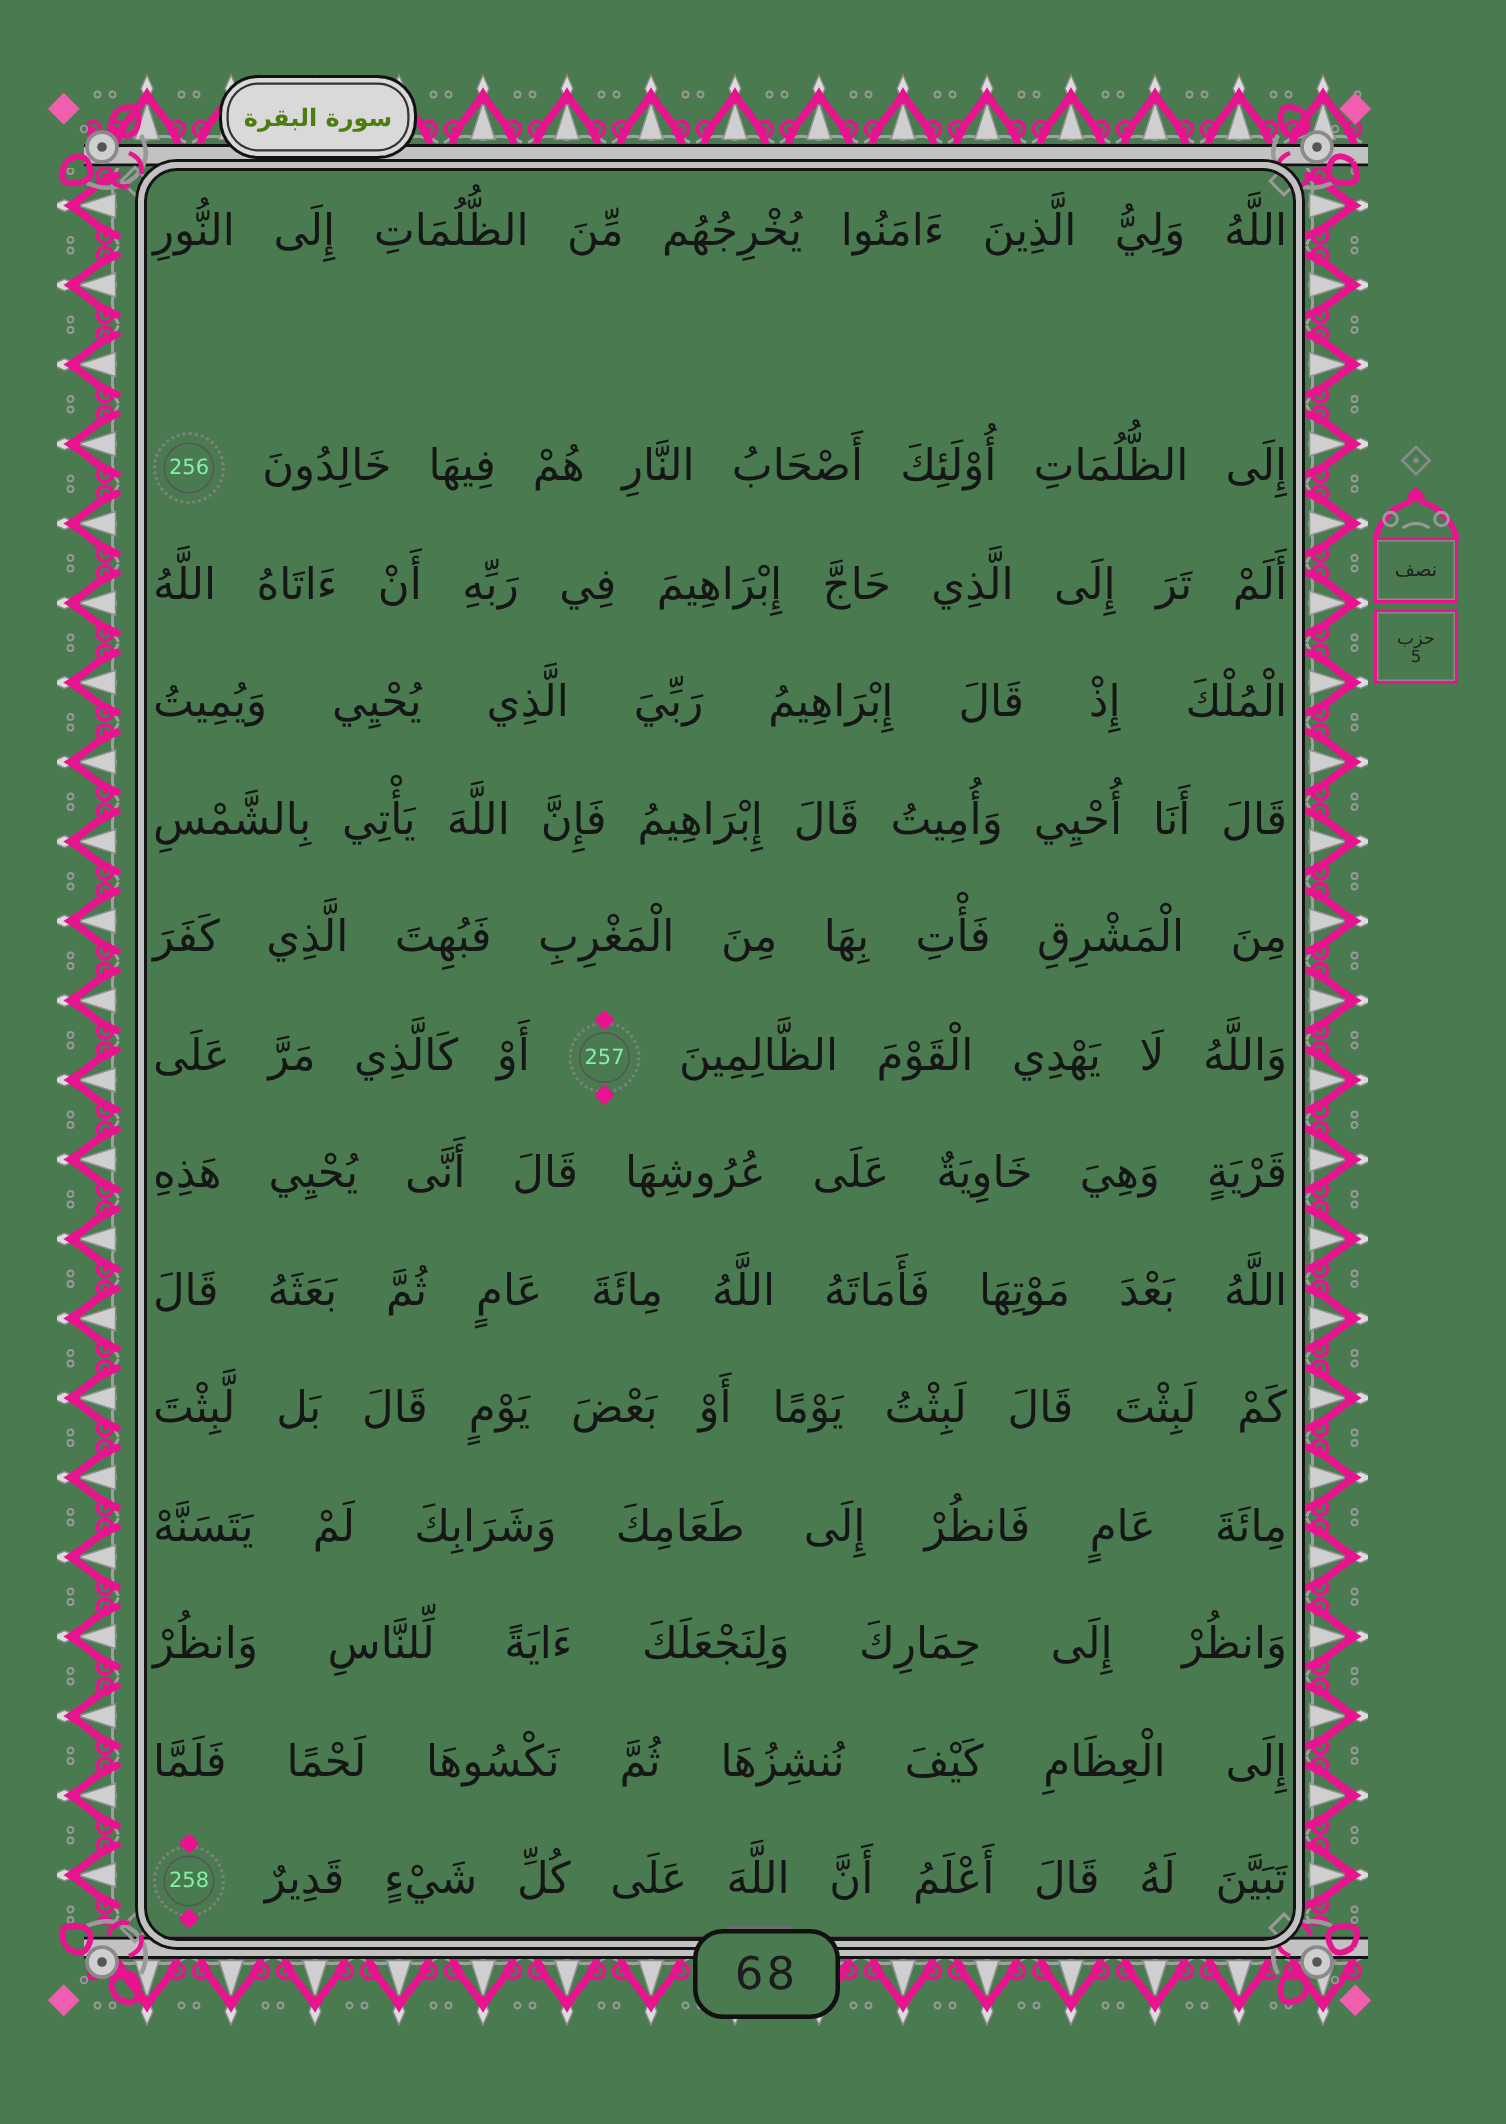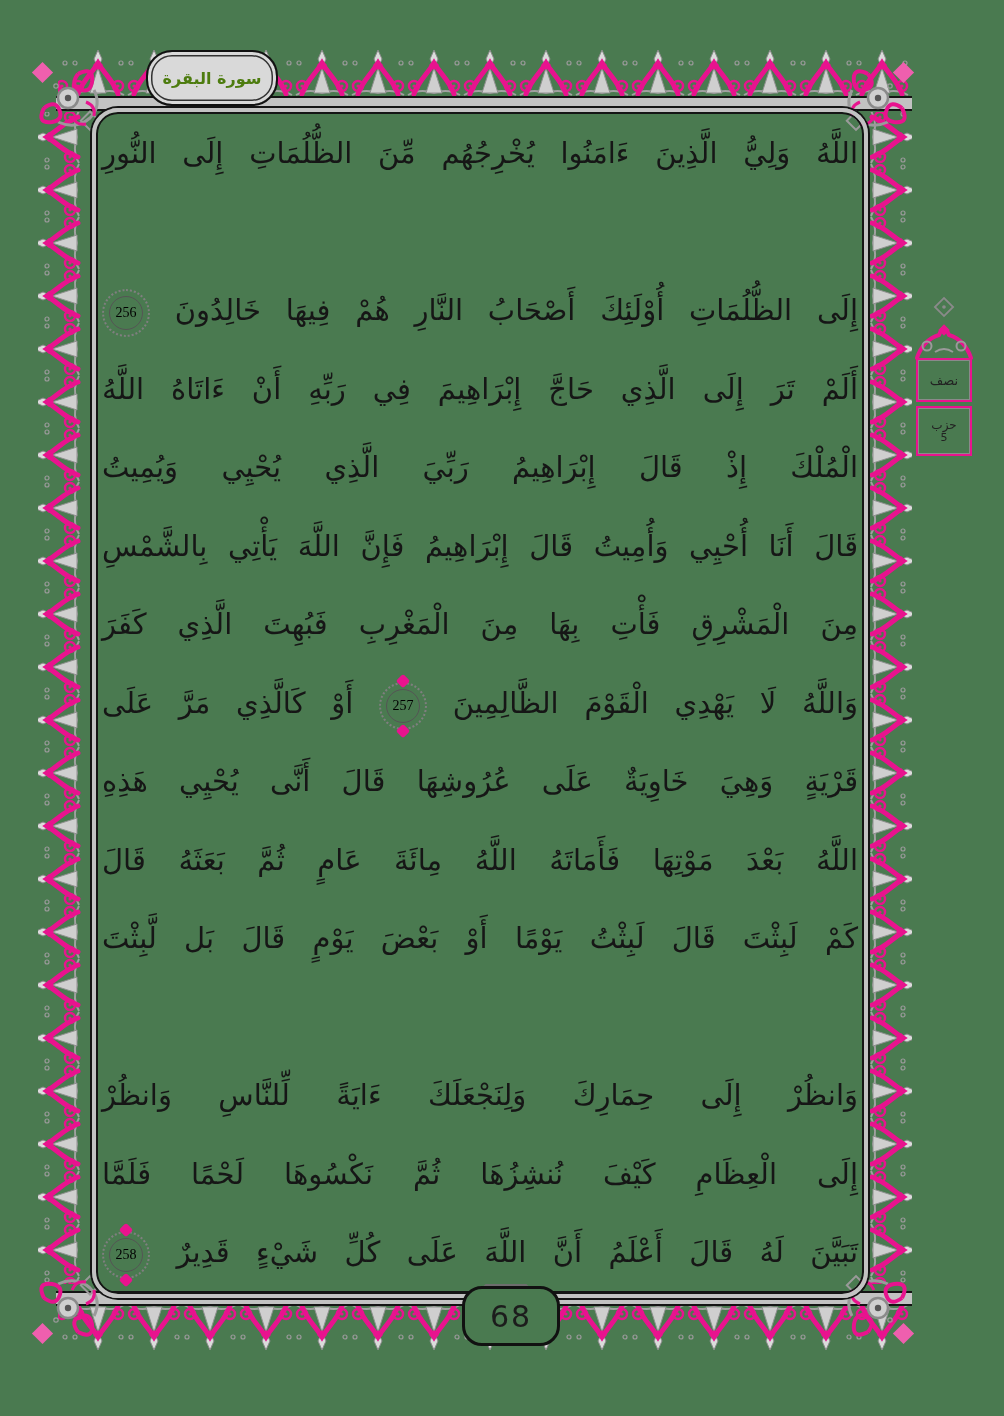--- a/index.html
+++ b/index.html
@@ -57,28 +57,28 @@
   
   .hizb-col{position:absolute;left:908px;top:296px;width:72px;z-index:6;display:flex;flex-direction:column;align-items:center;}
   .hizb-box{width:56px;display:flex;flex-direction:column;gap:4px;margin-top:-2px;}
   .hizb-cell{border:2.5px solid var(--pink);box-shadow:inset 0 0 0 1px #8a8a8a;background:transparent;
              display:flex;flex-direction:column;align-items:center;justify-content:center;color:#222;}
   .hizb-cell-top{height:40px;font-size:13px;}
   .hizb-cell-bottom{height:46px;font-size:12px;line-height:1.05;}
   .hizb-num{font-size:11px;}
 
   
-  .text-area{position:absolute;left:102px;top:114px;width:756px;height:1176px;z-index:6;font-family:Liberation Serif, serif;}
+  .text-area{position:absolute;left:102px;top:114px;width:756px;height:1176px;z-index:6;}
   .qline{position:absolute;left:0;right:0;height:79px;line-height:79px;direction:rtl;
          text-align:justify;text-align-last:justify;text-justify:inter-word;
          font-size:29px;color:var(--ink);white-space:nowrap;}
   .vmark{display:inline-flex;align-items:center;justify-content:center;width:44px;height:44px;
          border:2px dotted #7f7f7f;border-radius:50%;vertical-align:middle;position:relative;line-height:normal;}
   .vnum{width:32px;height:32px;border:1.5px solid #555;border-radius:50%;display:flex;align-items:center;
-        justify-content:center;font-size:14px;color:#000000;}
+        justify-content:center;font-size:14px;color:#86efac;}
   .vmark.pink::before,.vmark.pink::after{content:"";position:absolute;left:50%;width:10px;height:10px;
         margin-left:-5px;background:var(--pink);transform:rotate(45deg);border-radius:2px;}
   .vmark.pink::before{top:-8px;}
   .vmark.pink::after{bottom:-8px;}
 </style>
 </head>
 <body>
 
 <div class="stage">
 
@@ -418,20 +418,21 @@
       <div class="qline" style="top: 235.5px;"><span>أَلَمْ تَرَ إِلَى الَّذِي حَاجَّ إِبْرَاهِيمَ فِي رَبِّهِ أَنْ ءَاتَاهُ اللَّهُ</span> </div>
       <div class="qline" style="top: 314px;"><span>الْمُلْكَ إِذْ قَالَ إِبْرَاهِيمُ رَبِّيَ الَّذِي يُحْيِي وَيُمِيتُ</span> </div>
       <div class="qline" style="top: 392.5px;"><span>قَالَ أَنَا أُحْيِي وَأُمِيتُ قَالَ إِبْرَاهِيمُ فَإِنَّ اللَّهَ يَأْتِي بِالشَّمْسِ</span> </div>
       <div class="qline" style="top: 471px;"><span>مِنَ الْمَشْرِقِ فَأْتِ بِهَا مِنَ الْمَغْرِبِ فَبُهِتَ الَّذِي كَفَرَ</span> </div>
       <div class="qline" style="top: 549.5px;"><span>وَاللَّهُ لَا يَهْدِي الْقَوْمَ الظَّالِمِينَ</span> <span class="vmark pink">
           <span class="vnum">257</span>
         </span> <span>أَوْ كَالَّذِي مَرَّ عَلَى</span> </div>
       <div class="qline" style="top: 628px;"><span>قَرْيَةٍ وَهِيَ خَاوِيَةٌ عَلَى عُرُوشِهَا قَالَ أَنَّى يُحْيِي هَذِهِ</span> </div>
       <div class="qline" style="top: 706.5px;"><span>اللَّهُ بَعْدَ مَوْتِهَا فَأَمَاتَهُ اللَّهُ مِائَةَ عَامٍ ثُمَّ بَعَثَهُ قَالَ</span> </div>
       <div class="qline" style="top: 785px;"><span>كَمْ لَبِثْتَ قَالَ لَبِثْتُ يَوْمًا أَوْ بَعْضَ يَوْمٍ قَالَ بَل لَّبِثْتَ</span> </div>
+      <div class="qline" style="top: 863.5px;"><span>مِائَةَ عَامٍ فَانظُرْ إِلَى طَعَامِكَ وَشَرَابِكَ لَمْ يَتَسَنَّهْ</span> </div>
       <div class="qline" style="top: 942px;"><span>وَانظُرْ إِلَى حِمَارِكَ وَلِنَجْعَلَكَ ءَايَةً لِّلنَّاسِ وَانظُرْ</span> </div>
       <div class="qline" style="top: 1020.5px;"><span>إِلَى الْعِظَامِ كَيْفَ نُنشِزُهَا ثُمَّ نَكْسُوهَا لَحْمًا فَلَمَّا</span> </div>
       <div class="qline" style="top: 1099px;"><span>تَبَيَّنَ لَهُ قَالَ أَعْلَمُ أَنَّ اللَّهَ عَلَى كُلِّ شَيْءٍ قَدِيرٌ</span> <span class="vmark pink">
           <span class="vnum">258</span>
         </span> </div>
     </div>
 
 </div>
 
 </body></html>

